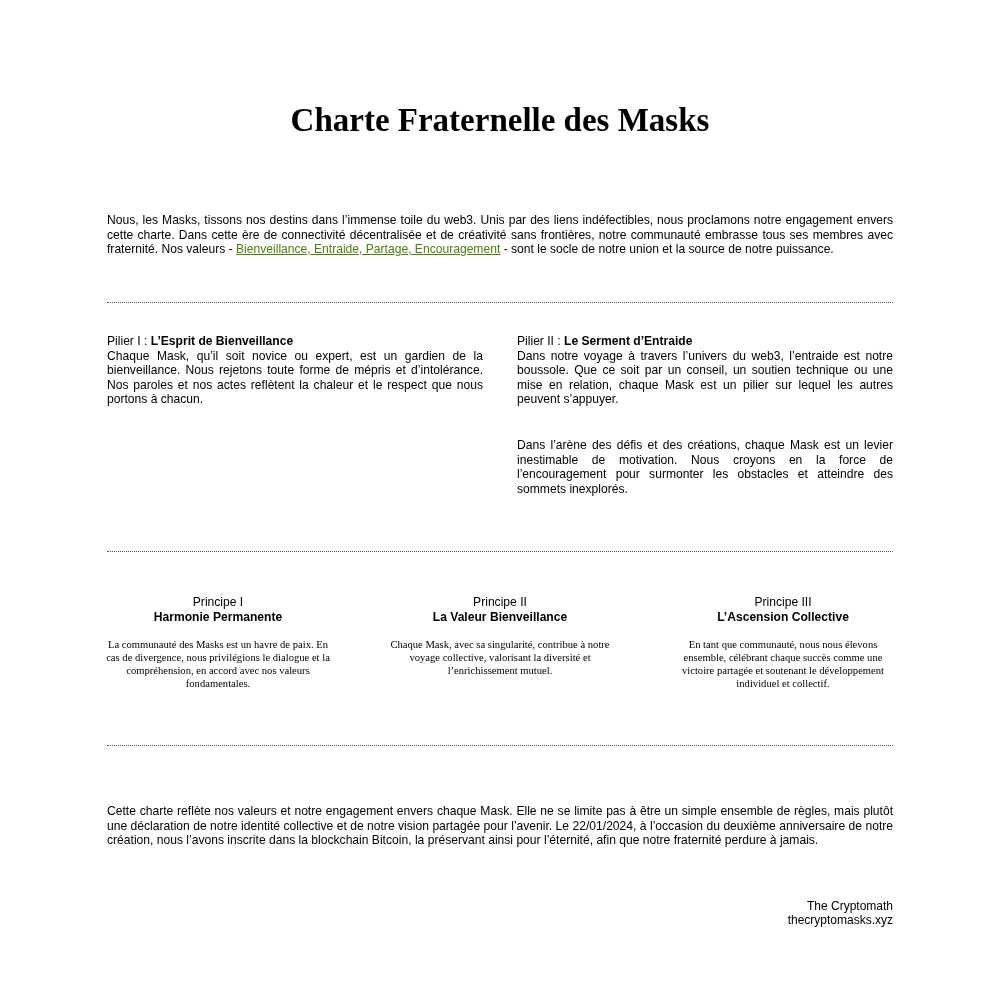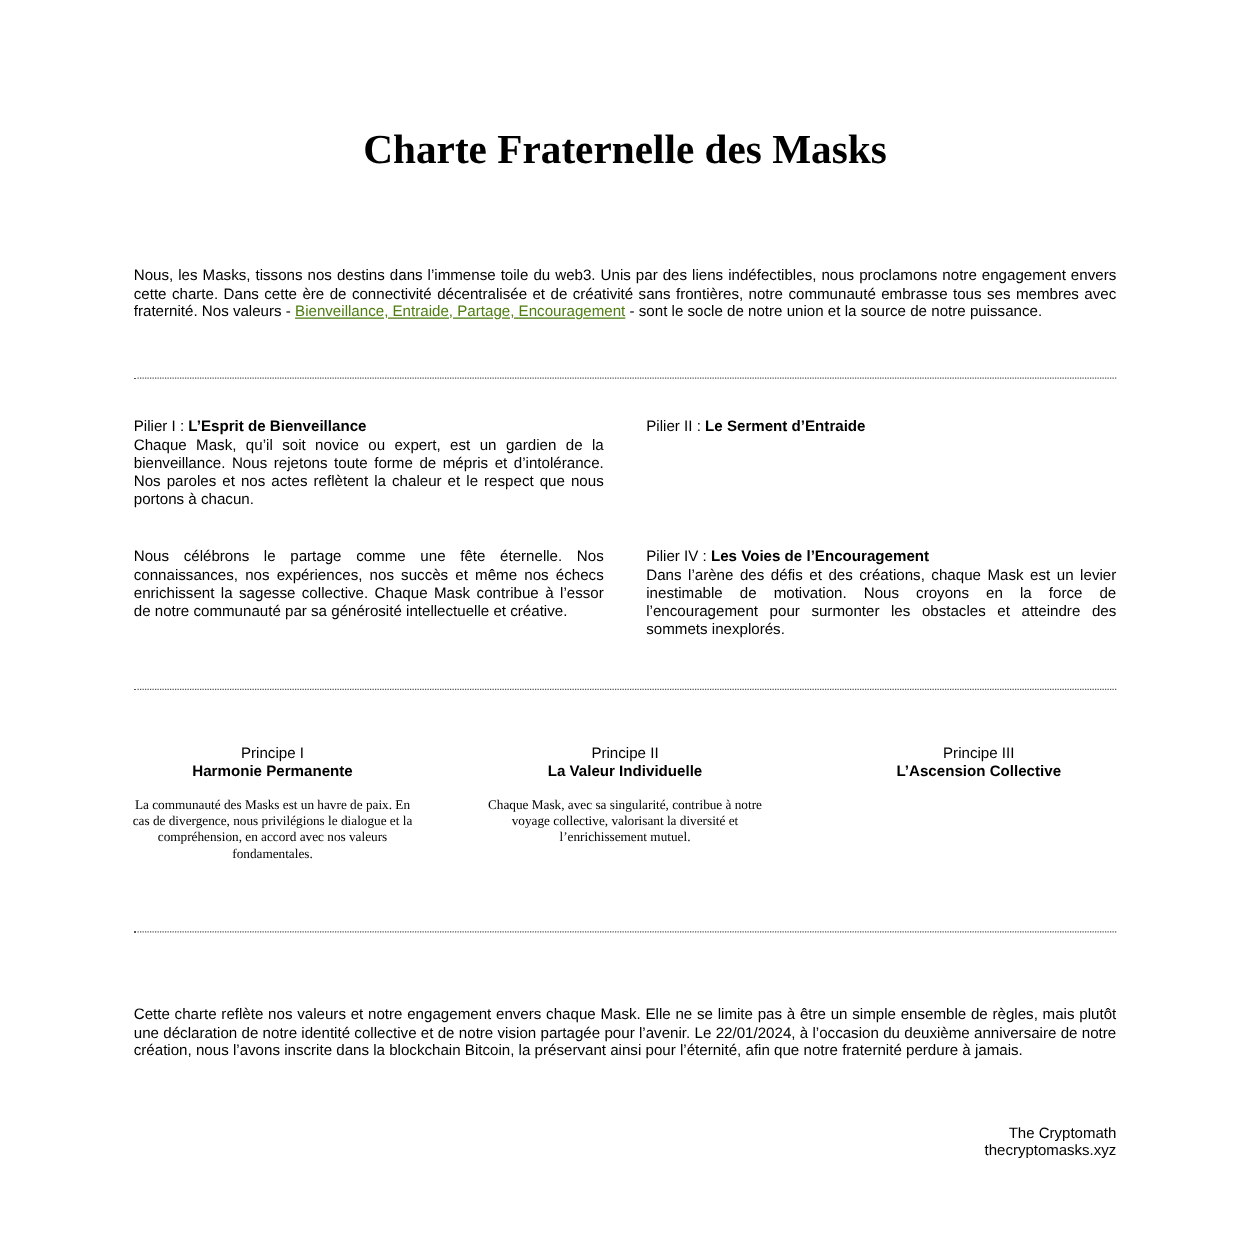--- a/index.html
+++ b/index.html
@@ -109,48 +109,48 @@
 
 <div class="divider" style="top:302px;"></div>
 
 <div class="pillar" style="top:334px; left:107px;">
   <p class="pillar-heading"><span>Pilier I : </span><b>L’Esprit de Bienveillance</b></p>
   <p class="justified">Chaque Mask, qu’il soit novice ou expert, est un gardien de la bienveillance. Nous rejetons toute forme de mépris et d’intolérance. Nos paroles et nos actes reflètent la chaleur et le respect que nous portons à chacun.</p>
 </div>
 
 <div class="pillar" style="top:334px; left:517px;">
   <p class="pillar-heading"><span>Pilier II : </span><b>Le Serment d’Entraide</b></p>
+  <p class="justified">Dans notre voyage à travers l’univers du web3, l’entraide est notre boussole. Que ce soit par un conseil, un soutien technique ou une mise en relation, chaque Mask est un pilier sur lequel les autres peuvent s’appuyer.</p>
 </div>
 
 <div class="pillar" style="top:438px; left:107px;">
-  <p class="justified">Nous célébrons le partage comme une fête éternelle. Nos connaissances, nos expériences, nos succès et même nos échecs enrichissent la sagesse collective. Chaque Mask contribue à l’essor de notre communauté par sa générosité intellectuelle et créative.</p>
 </div>
 
 <div class="pillar" style="top:438px; left:517px;">
-  <p class="pillar-heading"><span>Pilier IV : </span><b>Les Voies de l’Encouragement</b></p>
   <p class="justified">Dans l’arène des défis et des créations, chaque Mask est un levier inestimable de motivation. Nous croyons en la force de l’encouragement pour surmonter les obstacles et atteindre des sommets inexplorés.</p>
 </div>
 
 <div class="divider" style="top:551px;"></div>
 
 <div class="principle" style="left:103px;">
   <p class="principle-label">Principe I</p>
   <p class="principle-name">Harmonie Permanente</p>
   <div class="principle-text">La communauté des Masks est un havre de paix. En cas de divergence, nous privilégions le dialogue et la compréhension, en accord avec nos valeurs fondamentales.</div>
 </div>
 
 <div class="principle" style="left:385px;">
   <p class="principle-label">Principe II</p>
-  <p class="principle-name">La Valeur Individuelle</p>
+  <p class="principle-name">La Valeur Bienveillance</p>
   <div class="principle-text">Chaque Mask, avec sa singularité, contribue à notre voyage collective, valorisant la diversité et l’enrichissement mutuel.</div>
 </div>
 
 <div class="principle" style="left:668px;">
   <p class="principle-label">Principe III</p>
   <p class="principle-name">L’Ascension Collective</p>
+  <div class="principle-text">En tant que communauté, nous nous élevons ensemble, célébrant chaque succès comme une victoire partagée et soutenant le développement individuel et collectif.</div>
 </div>
 
 <div class="divider" style="top:745px;"></div>
 
 <p class="conclusion justified">Cette charte reflète nos valeurs et notre engagement envers chaque Mask. Elle ne se limite pas à être un simple ensemble de règles, mais plutôt une déclaration de notre identité collective et de notre vision partagée pour l’avenir. Le 22/01/2024, à l’occasion du deuxième anniversaire de notre création, nous l’avons inscrite dans la blockchain Bitcoin, la préservant ainsi pour l’éternité, afin que notre fraternité perdure à jamais.</p>
 
 <div class="signature">
   <div>The Cryptomath</div>
   <div>thecryptomasks.xyz</div>
 </div>

